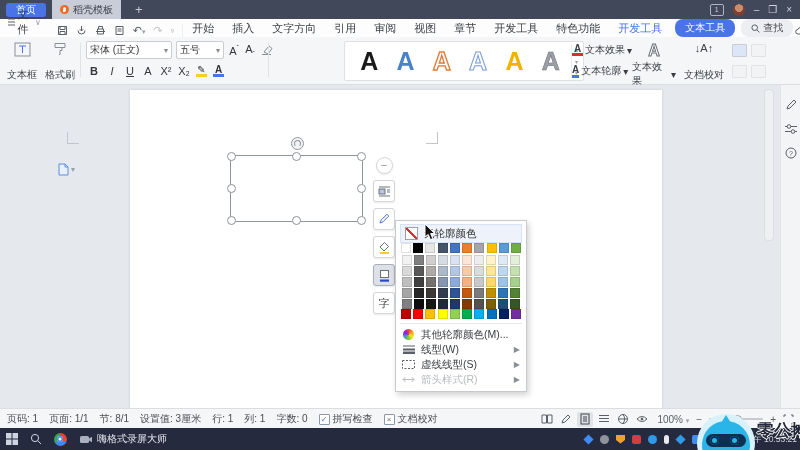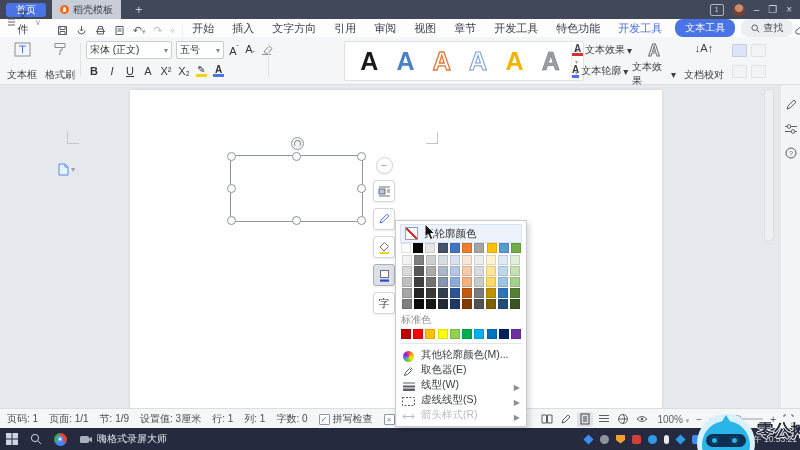--- a/index.html
+++ b/index.html
@@ -85,21 +85,21 @@
   .popup{position:absolute;left:395px;top:135px;width:122px;background:#fff;border:1px solid #c6c9cd;
          box-shadow:2px 3px 6px rgba(0,0,0,.18);z-index:5;padding:3px 4px 4px;}
   .nofill{display:flex;align-items:center;gap:6px;height:17px;background:#eef3fb;border:1px solid #d6e2f5;padding:0 4px;font-size:10.5px;color:#333;}
   .nofill-ico{width:11px;height:11px;border:1px solid #9aa0a6;background:
       linear-gradient(to top right,transparent 44%,#d0342c 45%,#d0342c 55%,transparent 56%),#fff;}
   .plabel{font-size:10px;color:#878d95;margin:4px 1px 2px;}
   .swrow{display:flex;justify-content:space-between;margin:0 1px;}
   .sw{width:10px;height:10px;box-shadow:inset 0 0 0 1px rgba(0,0,0,.12);}
   .tints{display:flex;flex-direction:column;gap:1px;margin:2px 1px 0;}
   .psep{height:1px;background:#e4e6e9;margin:4px 0 3px;}
-  .pmenu-row{display:flex;align-items:flex-end;gap:6px;height:15px;padding:0 2px;font-size:10.5px;color:#3a3d42;}
+  .pmenu-row{display:flex;align-items:center;gap:6px;height:15px;padding:0 2px;font-size:10.5px;color:#3a3d42;}
   .pmenu-row .lbl{flex:1;white-space:nowrap;}
   .pmenu-row .arr{color:#8a8f96;font-size:8px;}
   .pmenu-row.disabled{color:#b8bbbf;}
   .pmi{width:13px;height:12px;display:flex;align-items:center;justify-content:center;}
   .wheel{width:11px;height:11px;border-radius:50%;background:conic-gradient(#e8413c,#f5a623,#f8e71c,#7ed321,#4a90d9,#9013fe,#e8413c);}
   
   .statusbar{position:absolute;left:0;right:0;top:408px;height:20px;background:#f5f6f7;border-top:1px solid #dbdde0;
              display:flex;align-items:center;font-size:10px;color:#4a4d52;}
   .st-left{display:flex;align-items:center;gap:11px;padding-left:7px;}
   .st-item{display:flex;align-items:center;gap:3px;white-space:nowrap;}
@@ -433,21 +433,20 @@
             <span class="sw" style="background: rgb(24, 23, 23);"></span>
             <span class="sw" style="background: rgb(34, 43, 53);"></span>
             <span class="sw" style="background: rgb(31, 56, 100);"></span>
             <span class="sw" style="background: rgb(131, 60, 0);"></span>
             <span class="sw" style="background: rgb(82, 82, 82);"></span>
             <span class="sw" style="background: rgb(127, 96, 0);"></span>
             <span class="sw" style="background: rgb(31, 78, 121);"></span>
             <span class="sw" style="background: rgb(55, 86, 35);"></span>
           </div>
         </div>
-      <div class="plabel">标准色</div>
       <div class="swrow" id="std-row">
           <span class="sw" style="background: rgb(192, 0, 0);"></span>
           <span class="sw" style="background: rgb(255, 0, 0);"></span>
           <span class="sw" style="background: rgb(255, 192, 0);"></span>
           <span class="sw" style="background: rgb(255, 255, 0);"></span>
           <span class="sw" style="background: rgb(146, 208, 80);"></span>
           <span class="sw" style="background: rgb(0, 176, 80);"></span>
           <span class="sw" style="background: rgb(0, 176, 240);"></span>
           <span class="sw" style="background: rgb(0, 112, 192);"></span>
           <span class="sw" style="background: rgb(0, 32, 96);"></span>
@@ -456,28 +455,20 @@
       <div class="psep"></div>
       <div id="popup-menu">
           <div class="pmenu-row">
             <span class="pmi">
               <span class="wheel"></span>
             </span>
             <span class="lbl">其他轮廓颜色(M)...</span>
           </div>
           <div class="pmenu-row">
             <span class="pmi">
-              <svg width="11" height="11">
-                <path d="M1.5 9.5l1-3 4-4 2 2-4 4zM7.5 1.5l2 2" fill="none" stroke="#5a5e66"></path>
-              </svg>
-            </span>
-            <span class="lbl">取色器(E)</span>
-          </div>
-          <div class="pmenu-row">
-            <span class="pmi">
               <svg width="12" height="9">
                 <path d="M0 1h12" stroke="#5a5e66" stroke-width="1"></path>
                 <path d="M0 4.5h12" stroke="#5a5e66" stroke-width="2"></path>
                 <path d="M0 8h12" stroke="#5a5e66" stroke-width="3"></path>
               </svg>
             </span>
             <span class="lbl">线型(W)</span>
             <span class="arr">▶</span>
           </div>
           <div class="pmenu-row">
@@ -524,21 +515,21 @@
 
   <div class="statusbar">
     <div class="st-left" id="status-left">
         <span class="st-item">
           <span>页码: 1</span>
         </span>
         <span class="st-item">
           <span>页面: 1/1</span>
         </span>
         <span class="st-item">
-          <span>节: 1/9</span>
+          <span>节: 8/1</span>
         </span>
         <span class="st-item">
           <span>设置值: 3厘米</span>
         </span>
         <span class="st-item">
           <span>行: 1</span>
         </span>
         <span class="st-item">
           <span>列: 1</span>
         </span>

